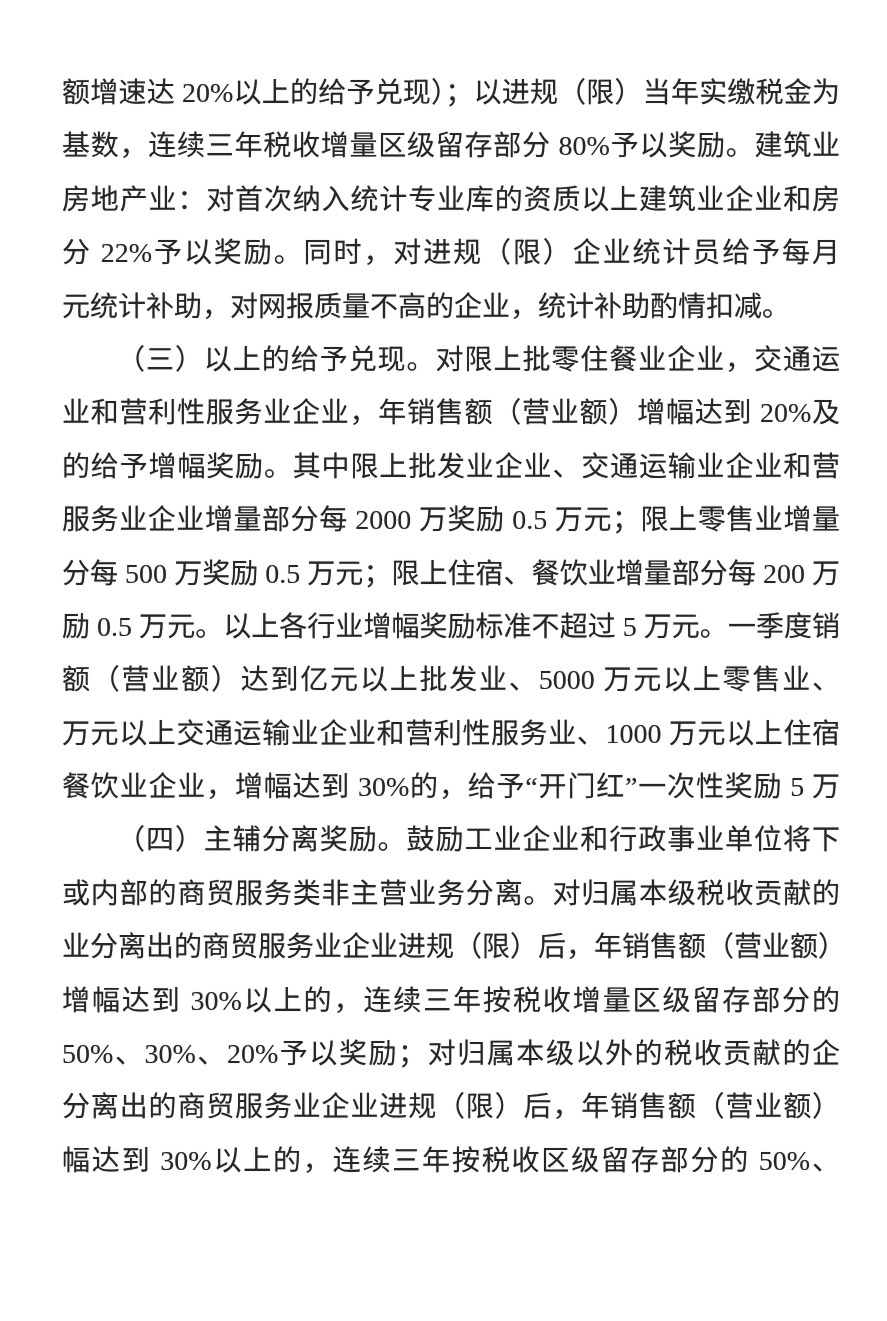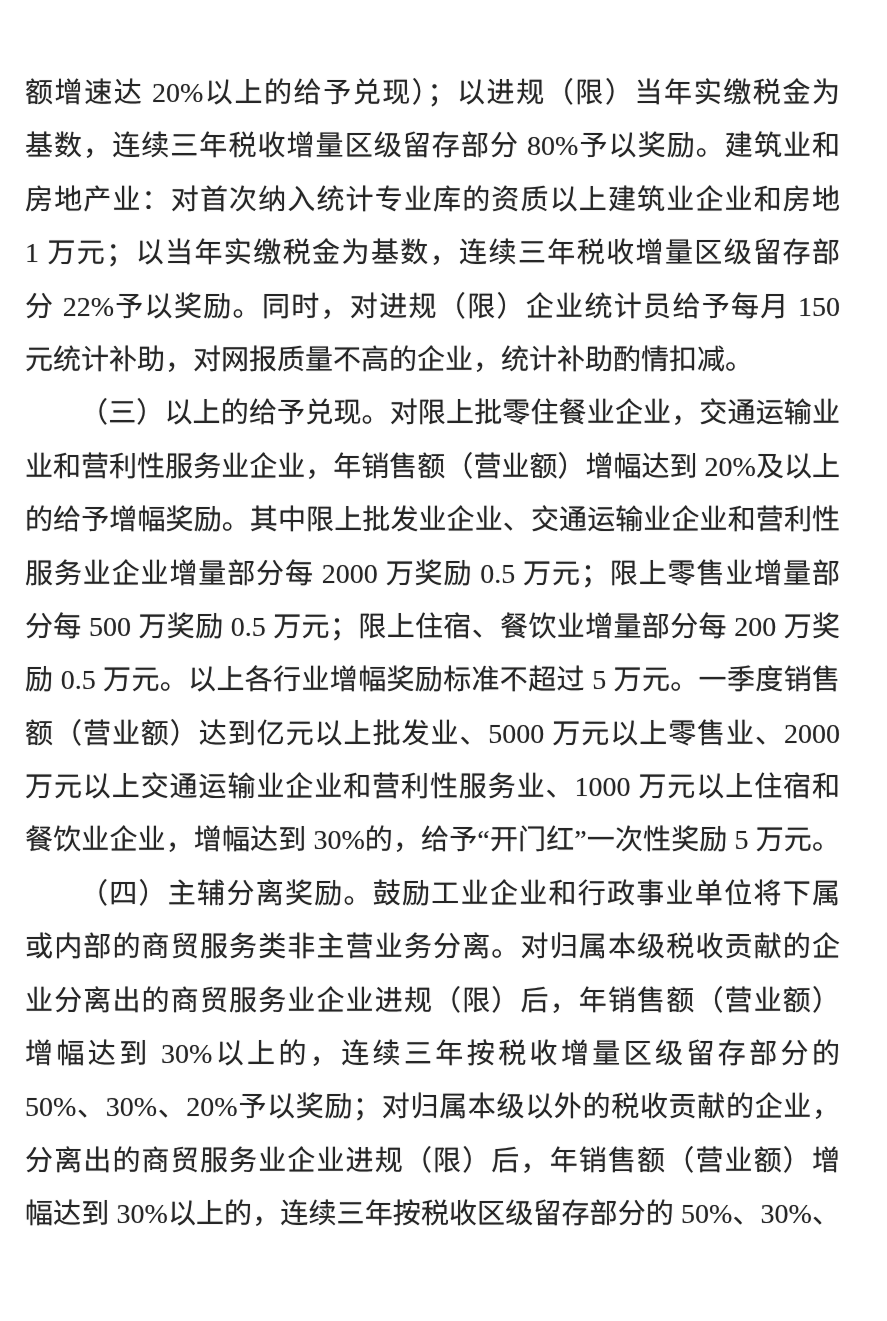--- a/index.html
+++ b/index.html
@@ -23,38 +23,38 @@
     color: #262626;
     font-size: 28px;
     text-shadow: 0 0 1px rgba(70, 70, 70, 0.45);
   }
   .line {
     height: 53.4px;
     line-height: 53.4px;
     overflow: hidden;
     text-align: justify;
     text-align-last: justify;
+    margin-left: 37px;
   }
   .line.indent {
     padding-left: 55px;
   }
   .line.para-end {
     text-align-last: left;
   }
 </style>
 </head>
 <body>
 
 <div class="page">
   <div class="text-block">
     <div>
         <div class="line">额增速达 20%以上的给予兑现）；以进规（限）当年实缴税金为</div>
         <div class="line">基数，连续三年税收增量区级留存部分 80%予以奖励。建筑业和</div>
         <div class="line">房地产业：对首次纳入统计专业库的资质以上建筑业企业和房地</div>
-        <div class="line">1 万元；以当年实缴税金为基数，连续三年税收增量区级留存部</div>
         <div class="line">分 22%予以奖励。同时，对进规（限）企业统计员给予每月 150</div>
         <div class="line para-end">元统计补助，对网报质量不高的企业，统计补助酌情扣减。</div>
         <div class="line indent">（三）以上的给予兑现。对限上批零住餐业企业，交通运输业企</div>
         <div class="line">业和营利性服务业企业，年销售额（营业额）增幅达到 20%及以上</div>
         <div class="line">的给予增幅奖励。其中限上批发业企业、交通运输业企业和营利性</div>
         <div class="line">服务业企业增量部分每 2000 万奖励 0.5 万元；限上零售业增量部</div>
         <div class="line">分每 500 万奖励 0.5 万元；限上住宿、餐饮业增量部分每 200 万奖</div>
         <div class="line">励 0.5 万元。以上各行业增幅奖励标准不超过 5 万元。一季度销售</div>
         <div class="line">额（营业额）达到亿元以上批发业、5000 万元以上零售业、2000</div>
         <div class="line">万元以上交通运输业企业和营利性服务业、1000 万元以上住宿和</div>

